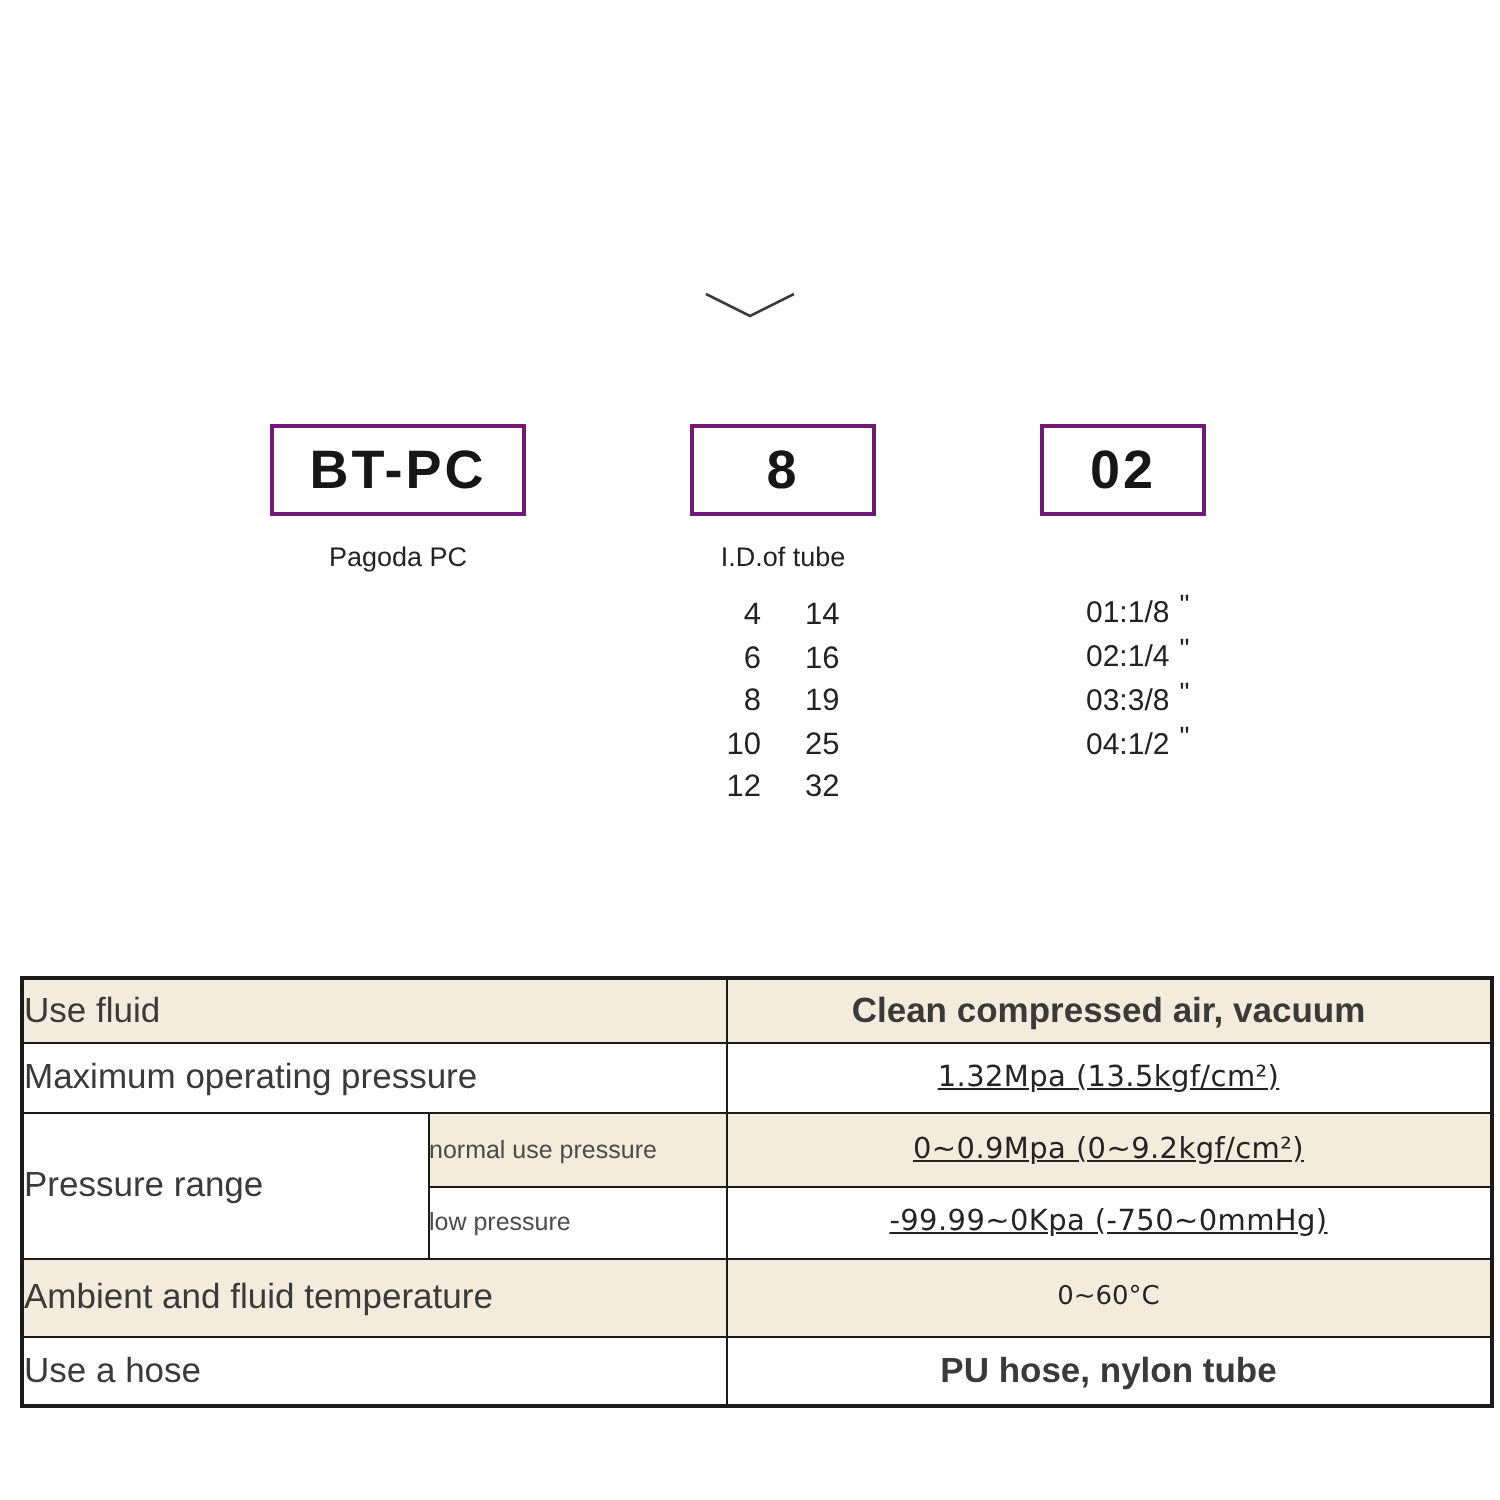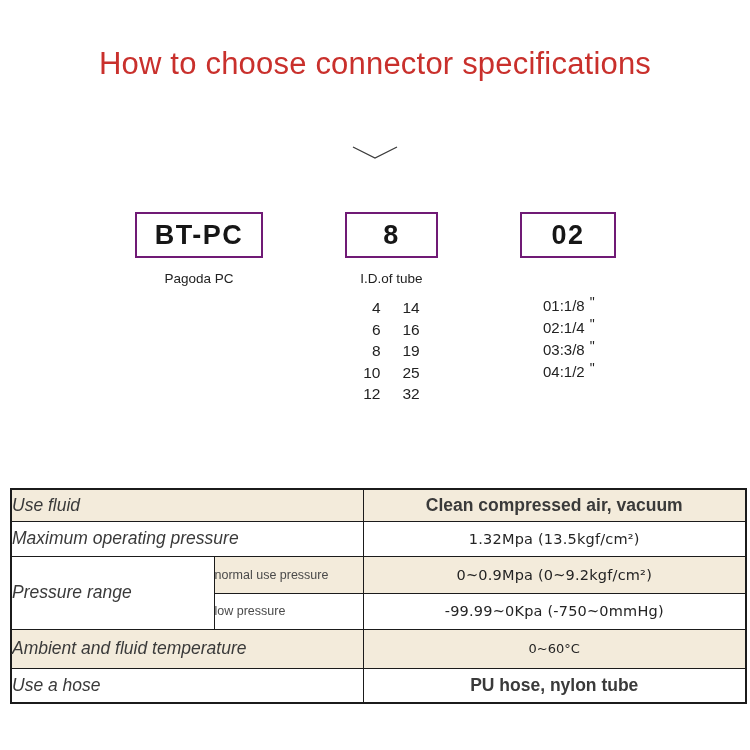--- a/index.html
+++ b/index.html
@@ -18,21 +18,21 @@
   }
   .chevron{position:absolute;top:144px;left:351px;width:48px;height:18px;}
   
   .code-box{
     position:absolute;height:46px;border:2px solid #701a75;box-sizing:border-box;
     display:flex;align-items:center;justify-content:center;
     font-weight:bold;font-size:27px;color:#161616;letter-spacing:1.5px;background:#fff;
   }
   .box-1{left:135px;top:212px;width:128px;}
   .box-2{left:345px;top:212px;width:93px;}
-  .box-3{left:520px;top:212px;width:96px;}
+  .box-3{left:520px;top:212px;width:83px;}
   .box-label{
     position:absolute;top:271px;height:16px;text-align:center;
     font-size:13.5px;color:#222;
   }
   .box-label-1{left:135px;width:128px;}
   .box-label-2{left:330px;width:123px;}
   .box-label-3{left:495px;width:143px;}
   
   .tube-list{position:absolute;left:345px;top:297px;width:93px;font-size:15.5px;color:#222;}
   .tube-row{display:flex;justify-content:center;height:21.5px;line-height:21.5px;}
@@ -42,32 +42,31 @@
   .thread-item{height:22px;line-height:22px;}
   .thread-item .inch{position:relative;top:-4px;margin-left:5px;font-size:14px;}
   
   .spec-table{
     position:absolute;left:10px;top:488px;width:735px;
     border-collapse:collapse;table-layout:fixed;
     border:2px solid #1b1b1b;
   }
   .spec-table td{border:1px solid #1b1b1b;box-sizing:border-box;padding:0;vertical-align:middle;}
   .beige{background:#f3ebdb;}
-  .lbl{padding-left:24px;font-size:17.5px;color:#3a3a3a;text-align:left;font-style:italic;}
+  .lbl{padding-left:24px;font-size:17.5px;color:#3a3a3a;text-align:left;}
   .sub-lbl{font-size:12.5px;color:#4a4a4a;}
   .val{font-size:17.5px;color:#3a3a3a;text-align:center;font-weight:bold;}
-  .val-num{font-family:"DejaVu Sans",sans-serif;font-size:14.5px;color:#242424;text-align:center;letter-spacing:0.2px;}
+  .val-num{font-family:"DejaVu Sans",sans-serif;font-size:14.5px;color:#242424;text-align:center;letter-spacing:0.2px;text-decoration:underline;}
   .val-temp{font-family:"DejaVu Sans",sans-serif;font-size:13px;color:#242424;text-align:center;margin-left:25px;}
 </style>
 </head>
 <body>
 
 <div class="canvas">
 
-  <div class="title">How to choose connector specifications</div>
 
   <svg class="chevron" viewBox="0 0 48 18">
     <path d="M2 3 L24 14 L46 3" fill="none" stroke="#3a3a3a" stroke-width="1.3"></path>
   </svg>
 
   <div class="code-box box-1">
     <span>BT-PC</span>
   </div>
   <div class="code-box box-2">
     <span>8</span>

